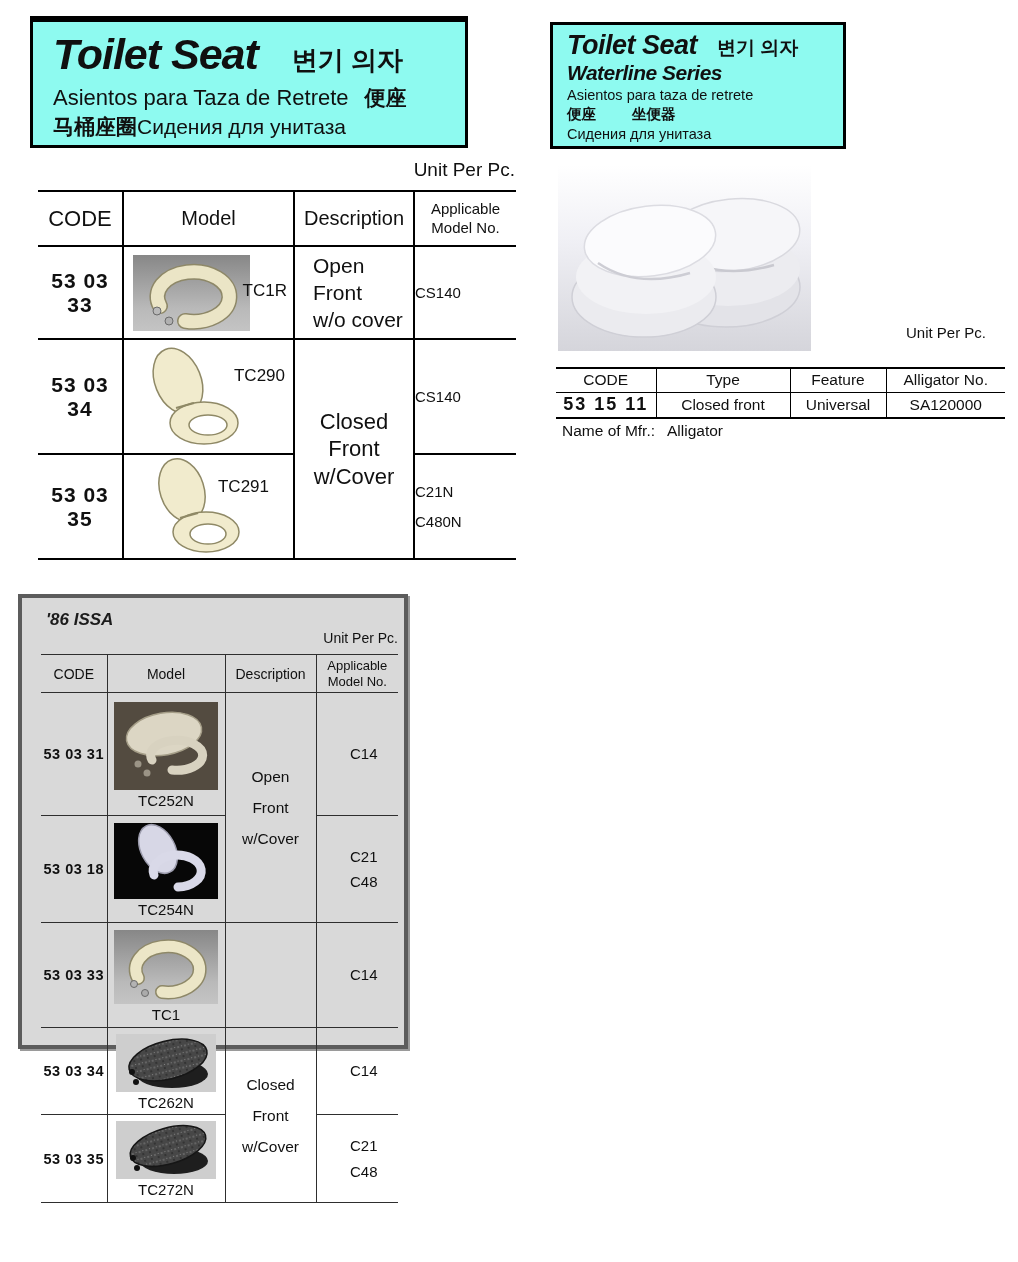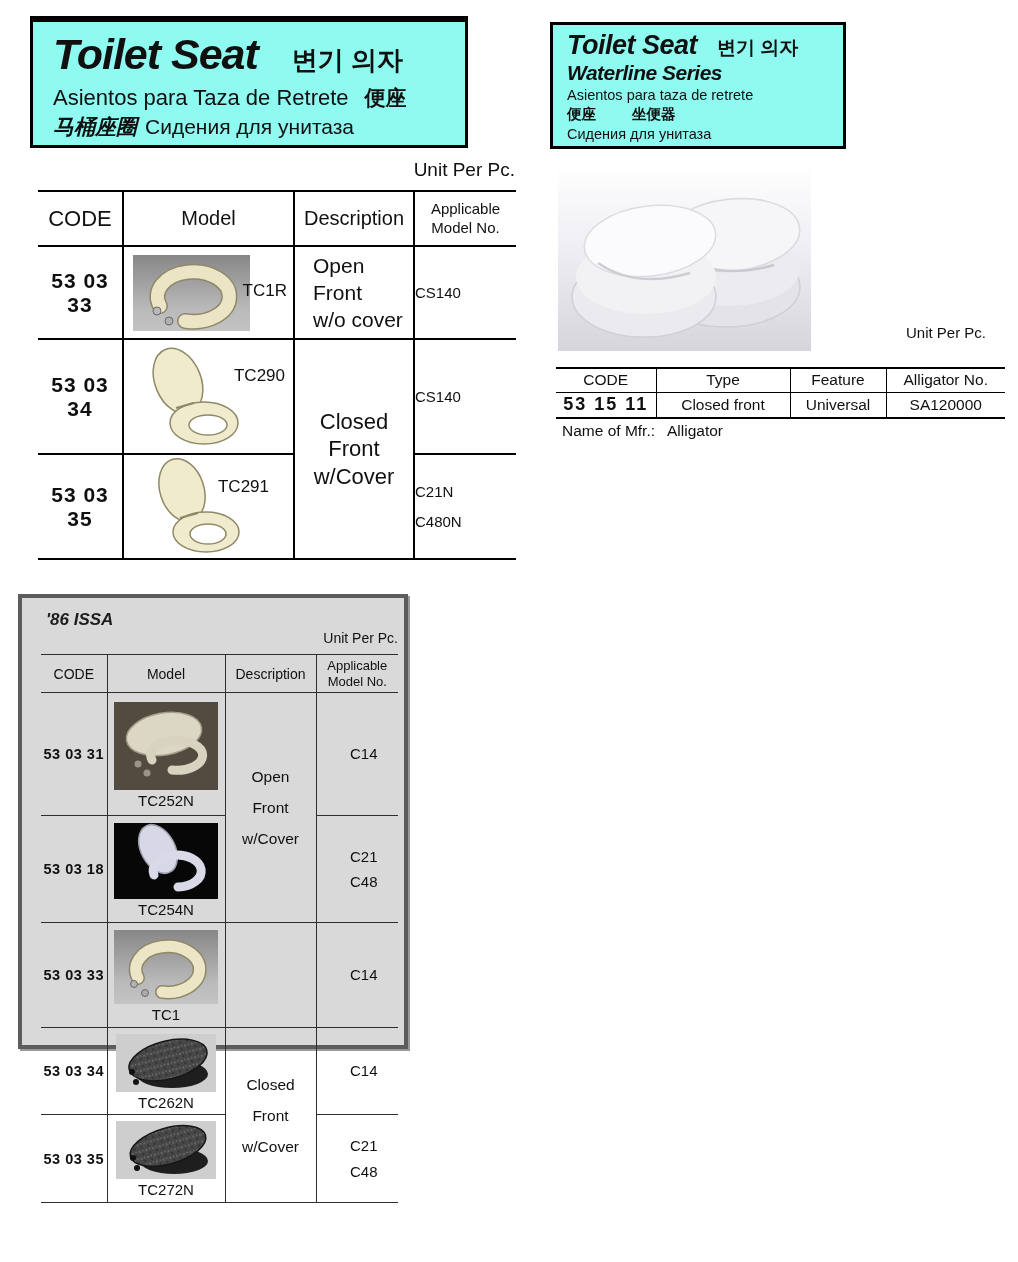--- a/index.html
+++ b/index.html
@@ -9,21 +9,21 @@
 
   
   .cyan-box { background:#8efaf0; border:3px solid #000; }
   .hdr-left { left:30px; top:16px; width:438px; height:132px; border-top-width:6px; padding:8px 14px 6px 20px; }
   .hdr-left .title-row { display:flex; align-items:baseline; gap:34px; }
   .hdr-left .title-en { font-size:43px; font-weight:bold; font-style:italic; letter-spacing:-1px; }
   .hdr-left .title-kr { font-size:26px; font-weight:bold; }
   .hdr-left .l2 { font-size:22px; margin-top:5px; letter-spacing:0; }
   .hdr-left .l2 .cn { margin-left:16px; font-weight:bold; font-size:21px; }
   .hdr-left .l3 { font-size:21px; margin-top:1px; }
-  .hdr-left .l3 .cn { font-weight:bold; margin-right:8px;font-style:italic; }
+  .hdr-left .l3 .cn { font-weight:bold; margin-right:0; }
 
   .hdr-right { left:550px; top:22px; width:296px; height:127px; padding:5px 10px 4px 14px; }
   .hdr-right .title-row { display:flex; align-items:baseline; gap:20px; }
   .hdr-right .title-en { font-size:27px; font-weight:bold; font-style:italic; letter-spacing:-0.5px; }
   .hdr-right .title-kr { font-size:19px; font-weight:bold; }
   .hdr-right .sub { font-size:21px; font-weight:bold; font-style:italic; margin-top:0px; letter-spacing:-0.5px; }
   .hdr-right .sl { font-size:14.5px; margin-top:2px; }
   .hdr-right .cnrow .cn2 { margin-left:36px; }
   .hdr-right .cnrow { font-weight:bold; }
 

